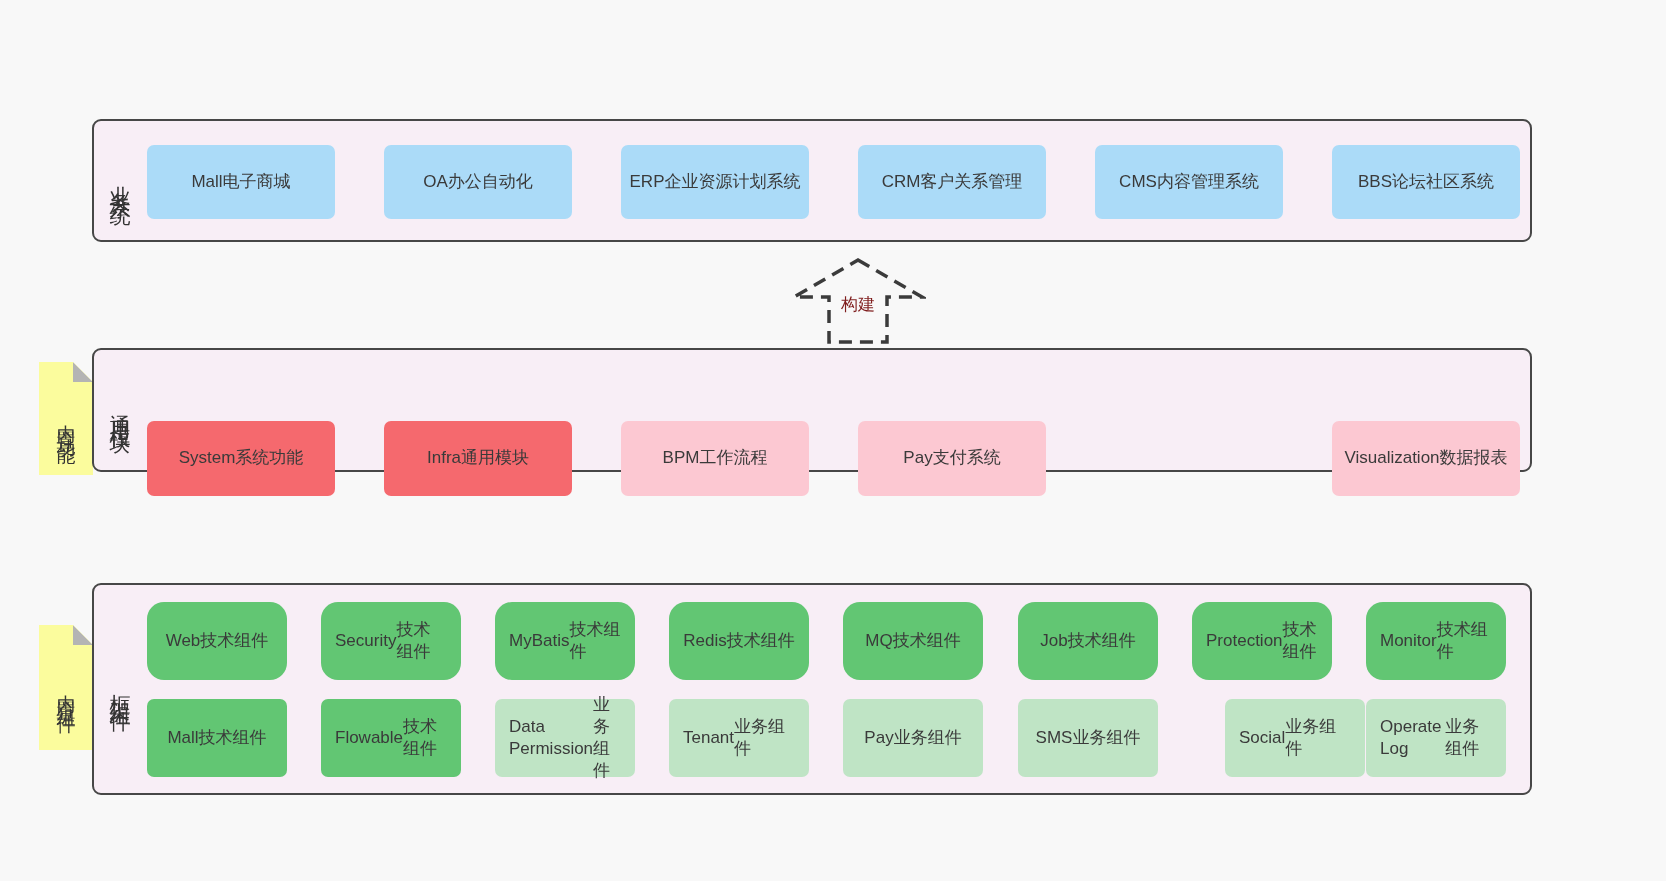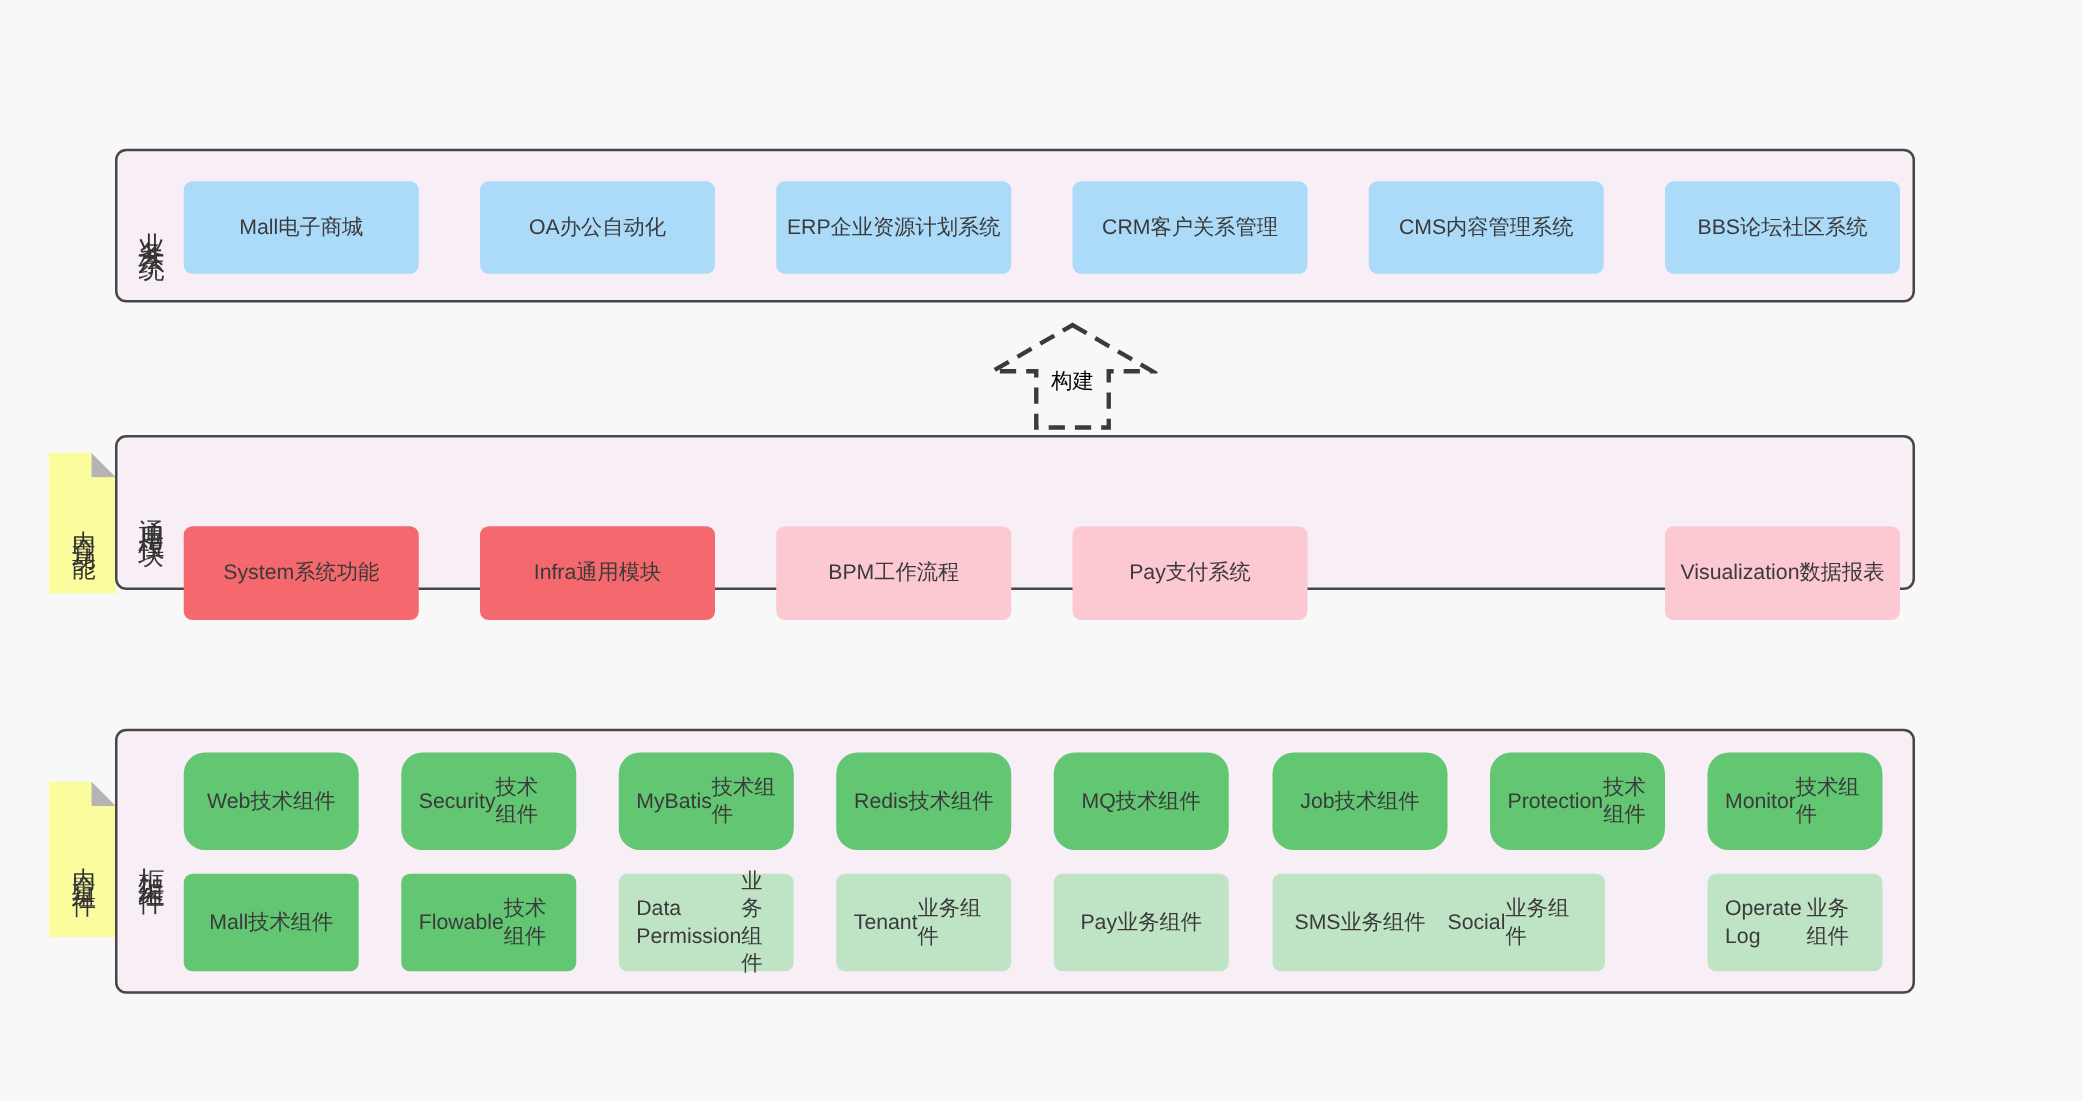--- a/index.html
+++ b/index.html
@@ -31,21 +31,21 @@
   .layer-framework .box{width:140px;height:78px;padding:0 14px;line-height:1.3;}
   .row1{top:17px;border-radius:17px;} .row2{top:114px;}
   .red{background:var(--module-core-box);} .pink{background:var(--module-box);}
   .gdark{background:var(--tech-component-box);} .glight{background:var(--biz-component-box);}
 
   .arrow{position:absolute;width:136px;height:90px;z-index:1;}
   .arrow-build{left:790px;top:256px;}
   .arrow-implement{left:800px;top:489px;}
   .arrow svg{position:absolute;left:0;top:0;}
   .arrow-label{position:absolute;left:50%;top:36px;transform:translateX(-50%);
-    background:var(--page-bg);padding:1px 3px;font-size:17px;color:#000000;white-space:nowrap;}
+    background:var(--page-bg);padding:1px 3px;font-size:17px;color:#7f1d1d;white-space:nowrap;}
 
   .sticky{position:absolute;left:39px;width:54px;background:var(--sticky-note);z-index:1;
     clip-path:polygon(0 0,calc(100% - 20px) 0,100% 20px,100% 100%,0 100%);}
   .sticky-common{top:362px;height:113px;}
   .sticky-framework{top:625px;height:125px;}
   .fold{position:absolute;top:0;right:0;width:20px;height:20px;background:var(--sticky-fold);
     clip-path:polygon(0 0,100% 100%,0 100%);}
   .sticky-txt{position:absolute;left:50%;top:54%;transform:translate(-50%,-50%);
     writing-mode:vertical-rl;text-orientation:upright;font-size:19px;letter-spacing:7px;
     color:#333;white-space:nowrap;}
@@ -178,21 +178,21 @@
       <span>业务组件</span>
     </div>
     <div class="box glight row2" style="left:749px">
       <span>Pay</span>
       <span>业务组件</span>
     </div>
     <div class="box glight row2" style="left:924px">
       <span>SMS</span>
       <span>业务组件</span>
     </div>
-    <div class="box glight row2" style="left:1050px">
+    <div class="box glight row2" style="left:1131px">
       <span>Social</span>
       <span>业务组件</span>
     </div>
     <div class="box glight row2" style="left:1272px">
       <span>Operate Log</span>
       <span>业务组件</span>
     </div>
   </div>
 
 </div>

